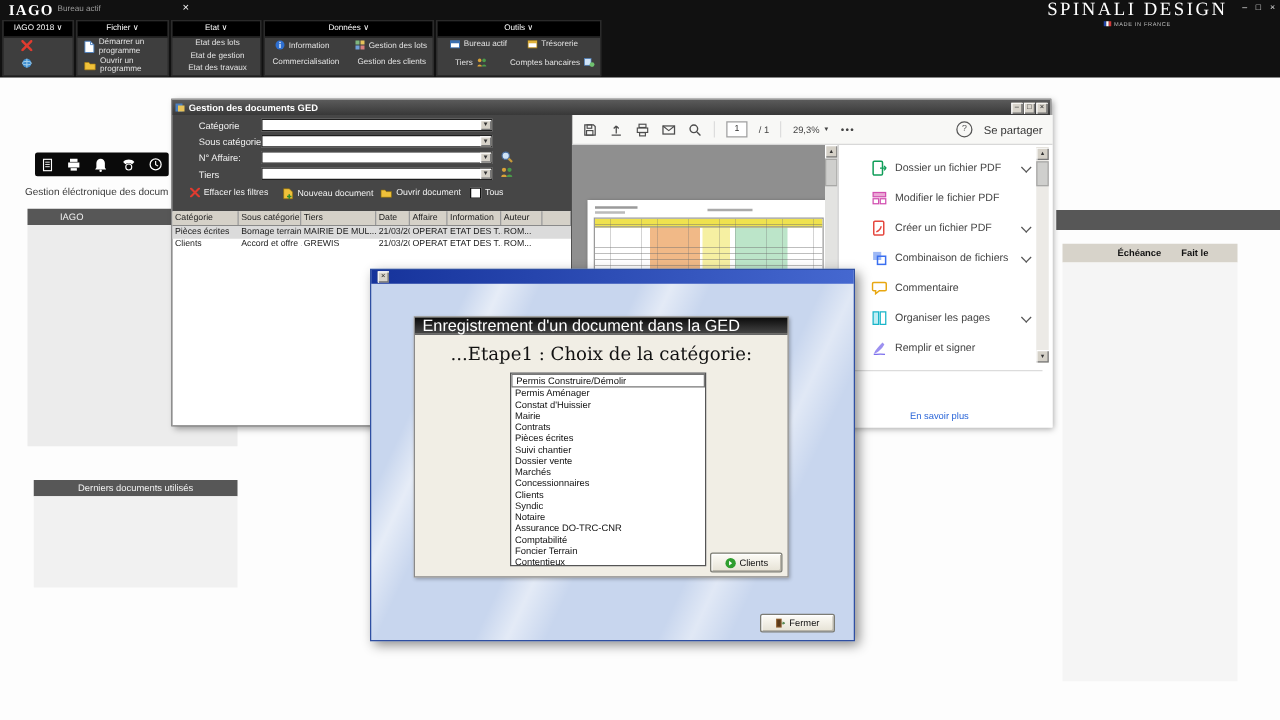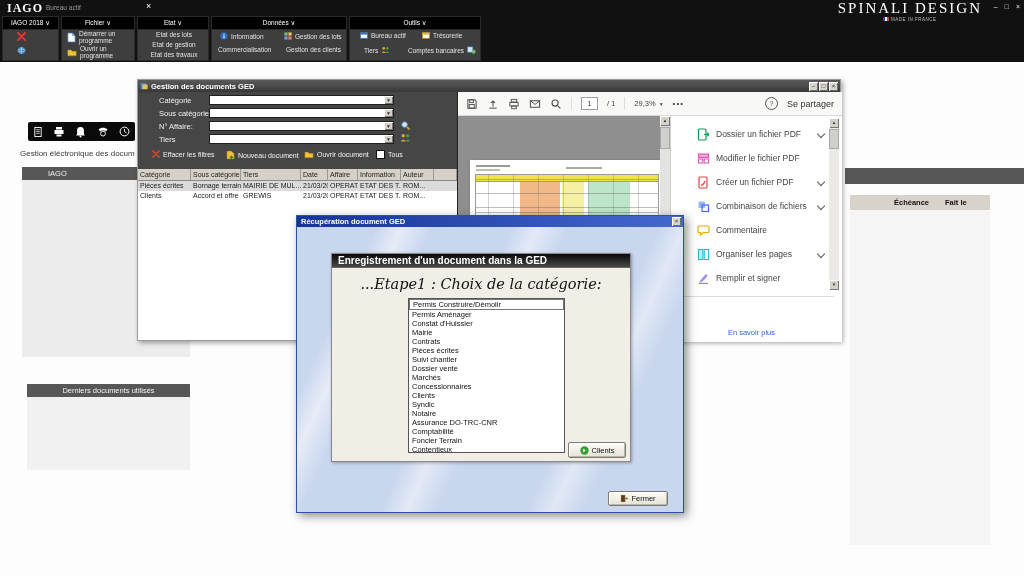--- a/index.html
+++ b/index.html
@@ -100,24 +100,24 @@
   #modal{left:296px;top:215px;width:388px;height:298px;z-index:20;border:1px solid #2f4fa2;box-sizing:border-box;
          box-shadow:3px 3px 9px rgba(0,0,0,.45);
          background:linear-gradient(115deg,rgba(255,255,255,0) 16%,rgba(255,255,255,.55) 21%,rgba(255,255,255,0) 27%,
                     rgba(255,255,255,0) 42%,rgba(255,255,255,.5) 47%,rgba(255,255,255,0) 53%,
                     rgba(255,255,255,0) 70%,rgba(255,255,255,.45) 75%,rgba(255,255,255,0) 81%),#c8d6ee}
   .mtitle{left:0;top:0;right:0;height:11px;background:linear-gradient(90deg,#16339b,#4568d0);
           display:flex;align-items:center;padding:0 2px 0 4px}
   .mtitle .t{font-size:7.5px;font-weight:bold;color:#fff;flex:1}
   .panel{left:34px;top:37px;width:300px;height:209px;background:#f1eee5;border:1px solid #8a8a8a;
          box-sizing:border-box;box-shadow:1px 1px 3px rgba(0,0,0,.3)}
-  .phead{height:13px;background:linear-gradient(#0a0a0a,#464646);color:#fff;font-weight:bold;font-size:10px;
+  .phead{height:13px;background:linear-gradient(#0a0a0a,#464646);color:#fff;font-weight:normal;font-size:13px;
          line-height:13px;padding-left:6px;border-bottom:1px solid #666}
   .pcap{position:absolute;left:0;right:0;top:22px;text-align:center;
-        font-family:"DejaVu Serif",serif;font-style:italic;font-size:14.5px;color:#111}
+        font-family:"DejaVu Serif",serif;font-size:14.5px;color:#111}
   .cats{position:absolute;left:76px;top:44px;width:157px;height:155px;background:#fff;border:1px solid #555;
         box-sizing:border-box;overflow:hidden}
   .cats div{font-size:7.5px;line-height:9px;padding-left:3px;color:#111;white-space:nowrap}
   .cats div:first-child{border:1px solid #777;box-sizing:border-box}
   .btn{display:flex;align-items:center;justify-content:center;gap:3px;font-size:7.5px;color:#111;
        background:linear-gradient(#fdfcf7,#e6e2d5);border:1px solid #7c7c74;border-radius:2px;
        box-shadow:inset 1px 1px 0 #fff,inset -1px -1px 0 #b8b4a8;box-sizing:border-box}
   .nextbtn{position:absolute;left:236px;top:188px;width:58px;height:16px}
   .fermerbtn{position:absolute;left:311px;top:275px;width:60px;height:15px}
 </style>
@@ -504,21 +504,20 @@
           <div class="sbtn">▲</div>
           <div class="thumb" style="top:11px;height:20px;width:10px"></div>
           <div class="sbtn" style="position:absolute;bottom:0">▼</div>
         </div>
       </div>
     </div>
   </div>
 
   <div class="abs" id="modal">
     <div class="abs mtitle">
-      <span class="t">Récupération document GED</span>
       <span class="wbtn">×</span>
     </div>
     <div class="abs panel">
       <div class="phead">Enregistrement d'un document dans la GED</div>
       <div class="pcap">...Etape1 : Choix de la catégorie:</div>
       <div class="cats">
           <div>Permis Construire/Démolir</div>
           <div>Permis Aménager</div>
           <div>Constat d'Huissier</div>
           <div>Mairie</div>

